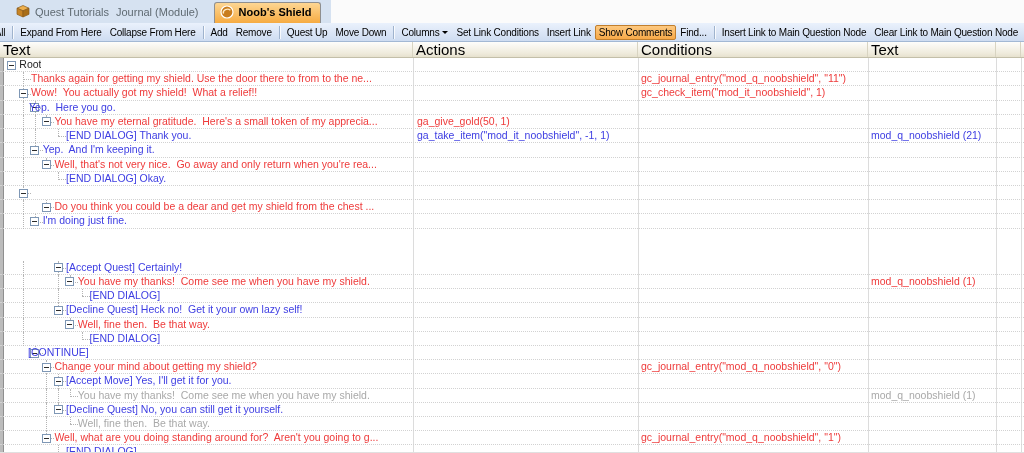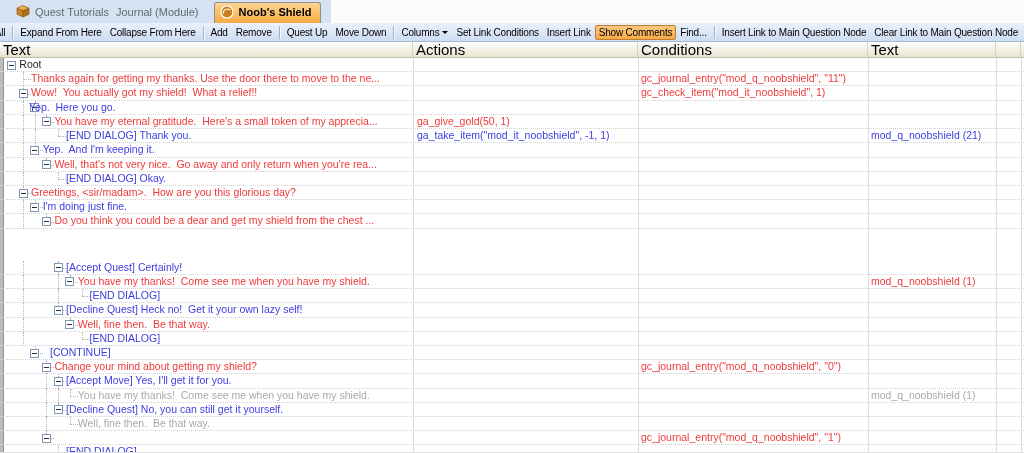--- a/index.html
+++ b/index.html
@@ -143,21 +143,21 @@
       <div class="vline" style="left: 1021px;"></div>
       <div class="trow" style="height: 14.2222px;">
         <div class="tbox" style="left: 6.8px; top: 2.61111px;">
           <div class="minus"></div>
         </div>
         <span class="lab c-black" style="left: 19.3px; max-width: 392.7px; line-height: 13.2222px;">Root</span>
       </div>
       <div class="trow" style="height: 14.2222px;">
         <div class="guide" style="left: 23px;"></div>
         <div class="hstub" style="left: 23px; top: 7.11111px;"></div>
-        <span class="lab c-red" style="left: 31px; max-width: 381px; line-height: 13.2222px;">Thanks again for getting my thanks. Use the door there to move to the ne...</span>
+        <span class="lab c-red" style="left: 31px; max-width: 381px; line-height: 13.2222px;">Thanks again for getting my shield. Use the door there to from to the ne...</span>
         <span class="lab c-red" style="left: 641px; max-width: 225px; line-height: 13.2222px;">gc_journal_entry("mod_q_noobshield", "11")</span>
       </div>
       <div class="trow" style="height: 14.2222px;">
         <div class="guide" style="left: 23px;"></div>
         <div class="hstub" style="left: 23px; top: 7.11111px;"></div>
         <div class="tbox" style="left: 18.5px; top: 2.61111px;">
           <div class="minus"></div>
         </div>
         <span class="lab c-red" style="left: 31px; max-width: 381px; line-height: 13.2222px;">Wow!  You actually got my shield!  What a relief!!</span>
         <span class="lab c-red" style="left: 641px; max-width: 225px; line-height: 13.2222px;">gc_check_item("mod_it_noobshield", 1)</span>
@@ -214,40 +214,39 @@
         <div class="guide half" style="left: 58.1px;"></div>
         <div class="hstub" style="left: 58.1px; top: 7.11111px;"></div>
         <span class="lab c-blue" style="left: 66.1px; max-width: 345.9px; line-height: 13.2222px; text-align: center;">[END DIALOG] Okay.</span>
       </div>
       <div class="trow" style="height: 14.2222px;">
         <div class="guide" style="left: 23px;"></div>
         <div class="hstub" style="left: 23px; top: 7.11111px;"></div>
         <div class="tbox" style="left: 18.5px; top: 2.61111px;">
           <div class="minus"></div>
         </div>
-        <span class="lab c-red" style="left: 31px; max-width: 381px; line-height: 13.2222px;">Greetings, &lt;sir/madam&gt;.  How are you this glorious day?</span>
+      </div>
+      <div class="trow" style="height: 14.2222px;">
+        <div class="guide" style="left: 23px;"></div>
+        <div class="guide half" style="left: 46.4px;"></div>
+        <div class="hstub" style="left: 46.4px; top: 7.11111px;"></div>
+        <div class="tbox" style="left: 41.9px; top: 2.61111px;">
+          <div class="minus"></div>
+        </div>
+        <span class="lab c-red" style="left: 54.4px; max-width: 357.6px; line-height: 13.2222px;">Do you think you could be a dear and get my shield from the chest ...</span>
       </div>
       <div class="trow" style="height: 14.2222px;">
         <div class="guide" style="left: 23px;"></div>
         <div class="guide half" style="left: 34.7px;"></div>
         <div class="hstub" style="left: 34.7px; top: 7.11111px;"></div>
         <div class="tbox" style="left: 30.2px; top: 2.61111px;">
           <div class="minus"></div>
         </div>
         <span class="lab c-blue" style="left: 42.7px; max-width: 369.3px; line-height: 13.2222px;">I'm doing just fine.</span>
       </div>
-      <div class="trow" style="height: 14.2222px;">
-        <div class="guide" style="left: 23px;"></div>
-        <div class="guide half" style="left: 46.4px;"></div>
-        <div class="hstub" style="left: 46.4px; top: 7.11111px;"></div>
-        <div class="tbox" style="left: 41.9px; top: 2.61111px;">
-          <div class="minus"></div>
-        </div>
-        <span class="lab c-red" style="left: 54.4px; max-width: 357.6px; line-height: 13.2222px;">Do you think you could be a dear and get my shield from the chest ...</span>
-      </div>
       <div class="trow" style="height: 14.2222px; margin-top: 32px;">
         <div class="guide" style="left: 23px;"></div>
         <div class="guide" style="left: 58.1px;"></div>
         <div class="hstub" style="left: 58.1px; top: 7.11111px;"></div>
         <div class="tbox" style="left: 53.6px; top: 2.61111px;">
           <div class="minus"></div>
         </div>
         <span class="lab c-blue" style="left: 66.1px; max-width: 345.9px; line-height: 13.2222px;">[Accept Quest] Certainly!</span>
       </div>
       <div class="trow" style="height: 14.2222px;">
@@ -291,21 +290,21 @@
         <div class="guide half" style="left: 81.5px;"></div>
         <div class="hstub" style="left: 81.5px; top: 7.11111px;"></div>
         <span class="lab c-blue" style="left: 89.5px; max-width: 322.5px; line-height: 13.2222px;">[END DIALOG]</span>
       </div>
       <div class="trow" style="height: 14.2222px;">
         <div class="guide half" style="left: 34.7px;"></div>
         <div class="hstub" style="left: 34.7px; top: 7.11111px;"></div>
         <div class="tbox" style="left: 30.2px; top: 2.61111px;">
           <div class="minus"></div>
         </div>
-        <span class="lab c-blue" style="left: 50px; max-width: 369.3px; line-height: 13.2222px;">[CONTINUE]</span>
+        <span class="lab c-blue" style="left: 28px; max-width: 369.3px; line-height: 13.2222px;">[CONTINUE]</span>
       </div>
       <div class="trow" style="height: 14.2222px;">
         <div class="guide" style="left: 46.4px;"></div>
         <div class="hstub" style="left: 46.4px; top: 7.11111px;"></div>
         <div class="tbox" style="left: 41.9px; top: 2.61111px;">
           <div class="minus"></div>
         </div>
         <span class="lab c-red" style="left: 54.4px; max-width: 357.6px; line-height: 13.2222px;">Change your mind about getting my shield?</span>
         <span class="lab c-red" style="left: 641px; max-width: 225px; line-height: 13.2222px;">gc_journal_entry("mod_q_noobshield", "0")</span>
       </div>
@@ -340,20 +339,21 @@
         <div class="guide half" style="left: 69.8px;"></div>
         <div class="hstub" style="left: 69.8px; top: 7.11111px;"></div>
         <span class="lab c-gray" style="left: 77.8px; max-width: 334.2px; line-height: 13.2222px;">Well, fine then.  Be that way.</span>
       </div>
       <div class="trow" style="height: 14.2222px;">
         <div class="guide half" style="left: 46.4px;"></div>
         <div class="hstub" style="left: 46.4px; top: 7.11111px;"></div>
         <div class="tbox" style="left: 41.9px; top: 2.61111px;">
           <div class="minus"></div>
         </div>
+        <span class="lab c-red" style="left: 54.4px; max-width: 357.6px; line-height: 13.2222px;">Well, what are you doing standing around for?  Aren't you going to g...</span>
         <span class="lab c-red" style="left: 641px; max-width: 225px; line-height: 13.2222px;">gc_journal_entry("mod_q_noobshield", "1")</span>
       </div>
       <div class="trow" style="height: 14.2222px;">
         <div class="guide half" style="left: 58.1px;"></div>
         <div class="hstub" style="left: 58.1px; top: 7.11111px;"></div>
         <span class="lab c-blue" style="left: 66.1px; max-width: 345.9px; line-height: 13.2222px;">[END DIALOG]</span>
       </div>
     </div>
 
 </div>

